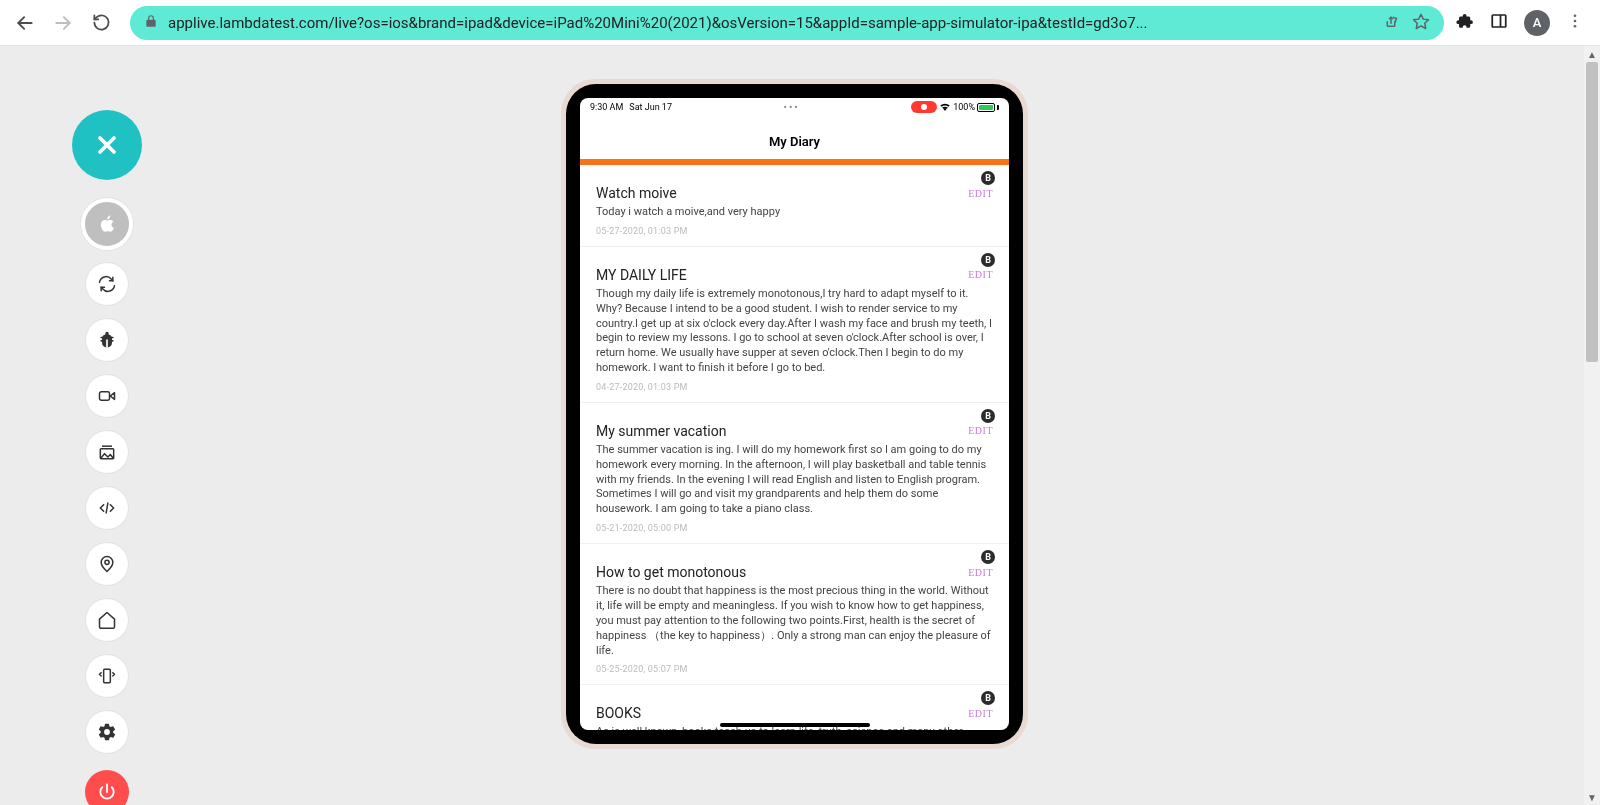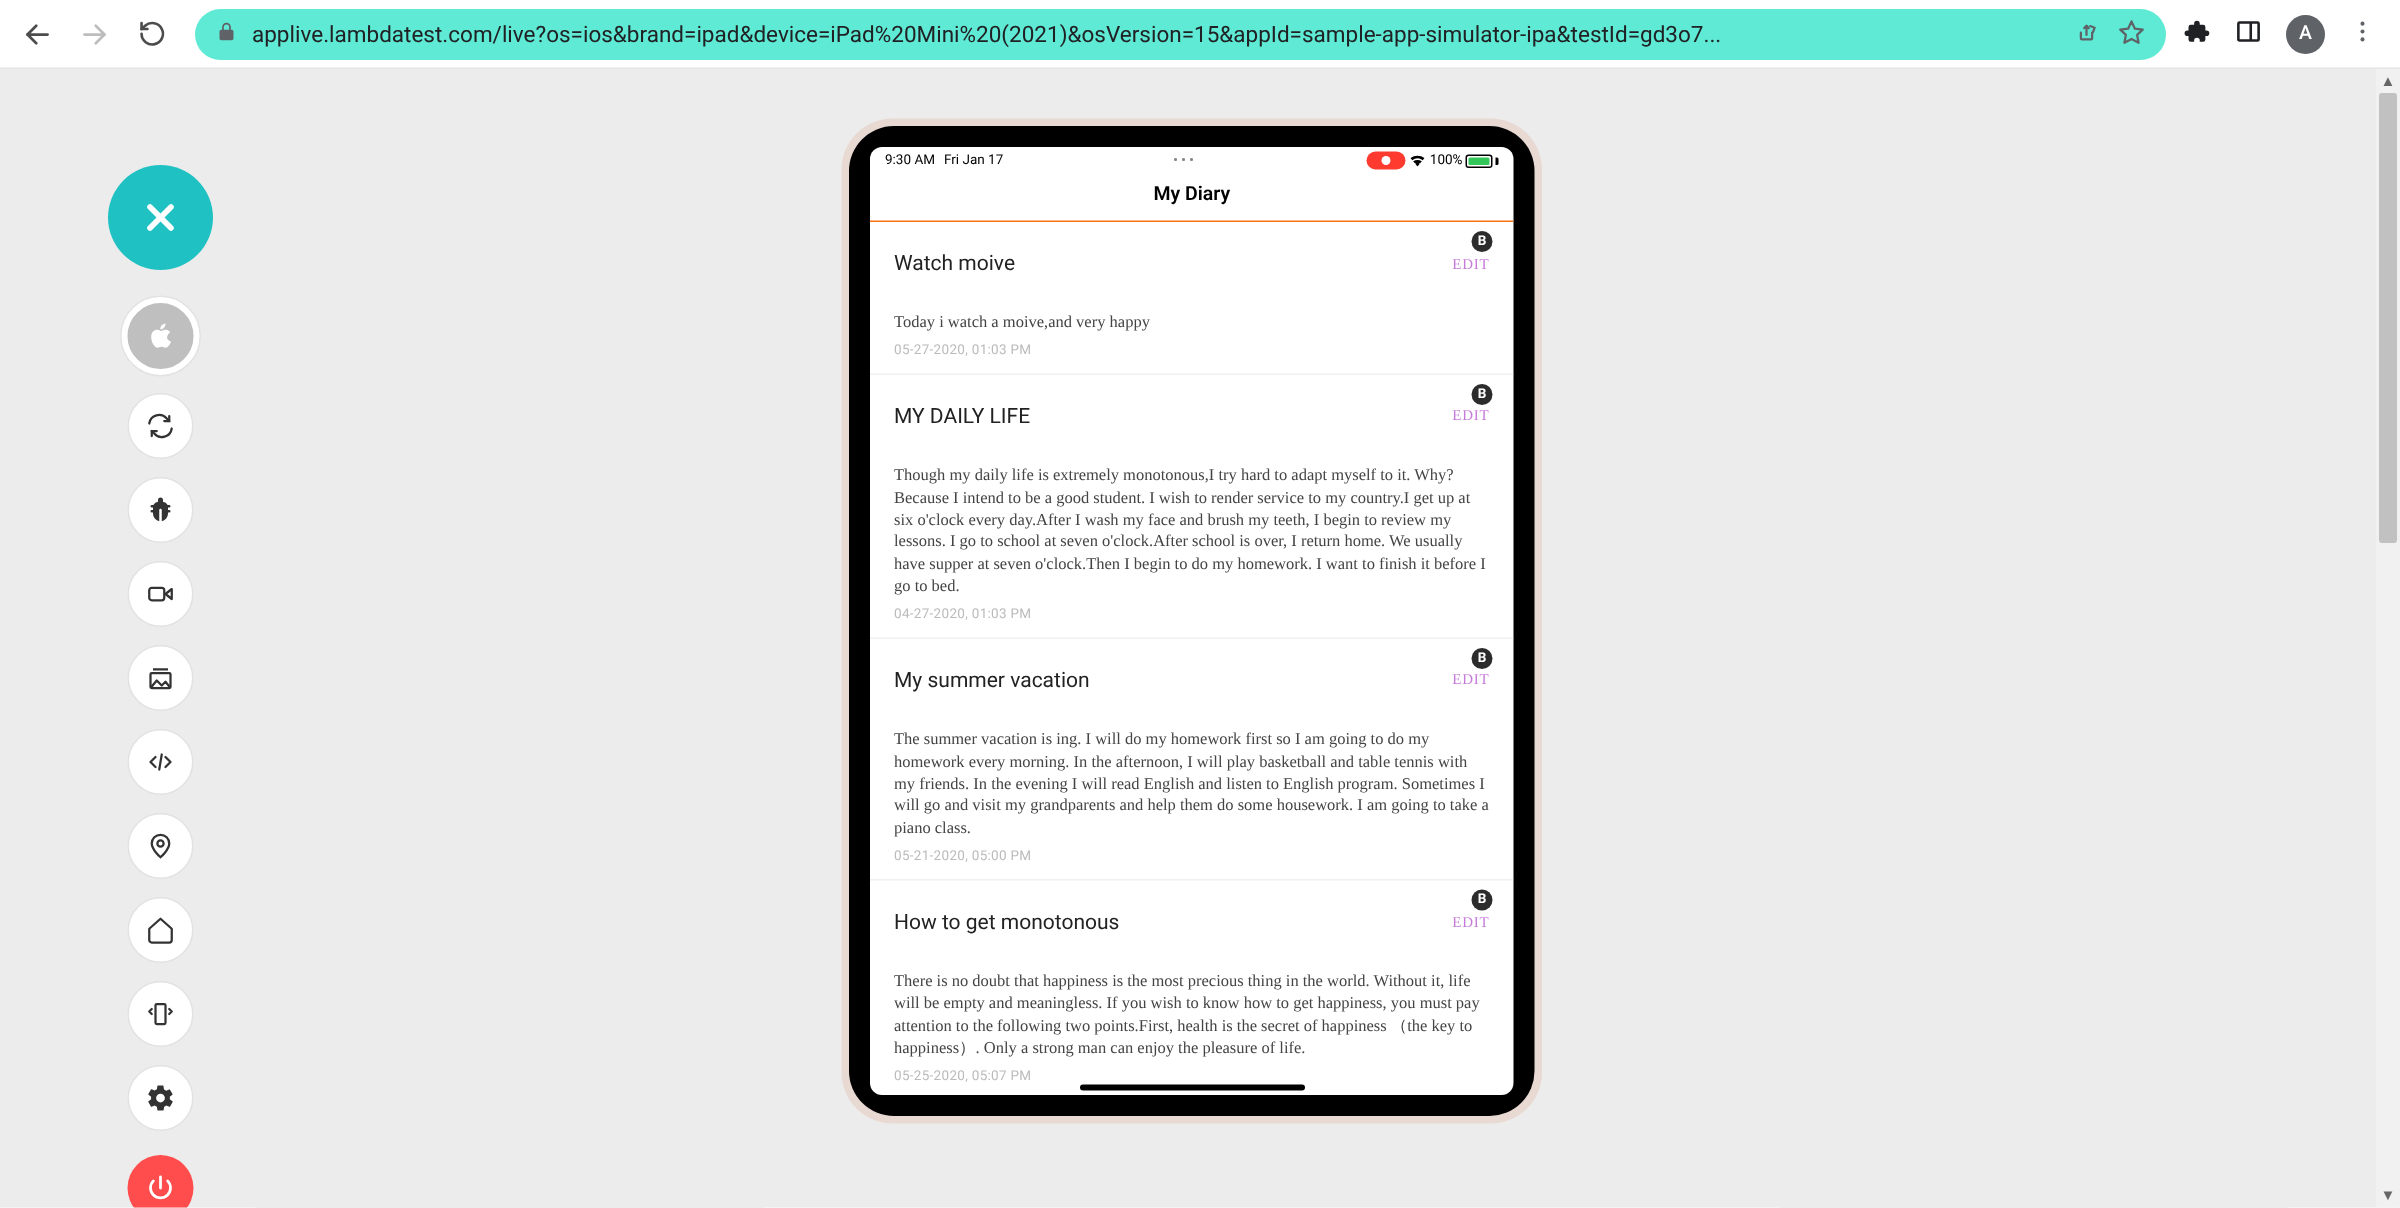--- a/index.html
+++ b/index.html
@@ -137,21 +137,22 @@
   .rec-dot { width:6px; height:6px; background:#fff; border-radius:50%; }
   .battery { display:inline-flex; align-items:center; gap:2px; }
   .battery-body { width:18px; height:9px; border:1px solid #000; border-radius:2px; position:relative; }
   .battery-fill { position:absolute; left:1px; top:1px; bottom:1px; width:14px; background:#33c759; border-radius:1px;}
   .battery-cap { width:2px; height:5px; background:#000; border-radius:0 1px 1px 0;}
 
   .app-title {
     text-align:center;
     font-size:13px; font-weight:600;
     padding: 6px 0 10px;
-    border-bottom:1px solid #f97316;
+    border-bottom:6px solid #f97316;
+    margin-top:12px;
   }
 
   .entries { flex:1; overflow:hidden; }
   .entry {
     padding: 12px 16px 10px 16px;
     border-bottom:1px solid #f0f0f0;
     position:relative;
   }
   .entry-badge {
     position:absolute; right:14px; top:6px;
@@ -166,22 +167,21 @@
     text-align:right;
   }
   .entry-title { font-size:14px; color:#222; }
   .entry-edit {
     font-size:10px; color:#c77bd9; letter-spacing:0.5px;
     cursor:pointer;
     font-family:Liberation Serif, serif;
   }
   .entry-body {
     font-size:11px; color:#444; line-height:1.35;
-    margin-top:24px;
-    font-family:Liberation Serif, serif;
+    margin-top:4px;
   }
   .entry-time {
     font-size:9px; color:#bbb; margin-top:6px; letter-spacing:0.2px;
   }
 
   .home-bar {
     position:absolute;
     left:50%; transform:translateX(-50%);
     bottom: 22px;
     width:150px; height:4px; border-radius:3px;
@@ -347,21 +347,21 @@
     </div>
   </div>
 
   <div class="device">
     <div class="device-inner">
       <div class="screen">
 
         <div class="status-bar">
           <div class="status-left">
             <span>9:30 AM</span>
-            <span>Fri Jan 17</span>
+            <span>Sat Jun 17</span>
           </div>
           <div class="status-center">•••</div>
           <div class="status-right">
             <span class="rec-pill">
                 <span class="rec-dot"></span>
               </span>
             <span>
               <svg width="12" height="10" viewBox="0 0 24 20" fill="currentColor">
                   <path d="M12 20l3-3.8a5 5 0 0 0-6 0zM5 11.5a12 12 0 0 1 14 0l2.3-2.8a16 16 0 0 0-18.6 0zM8.5 15.7a8 8 0 0 1 7 0l2.3-2.8a12 12 0 0 0-11.6 0z"></path>
                 </svg>

